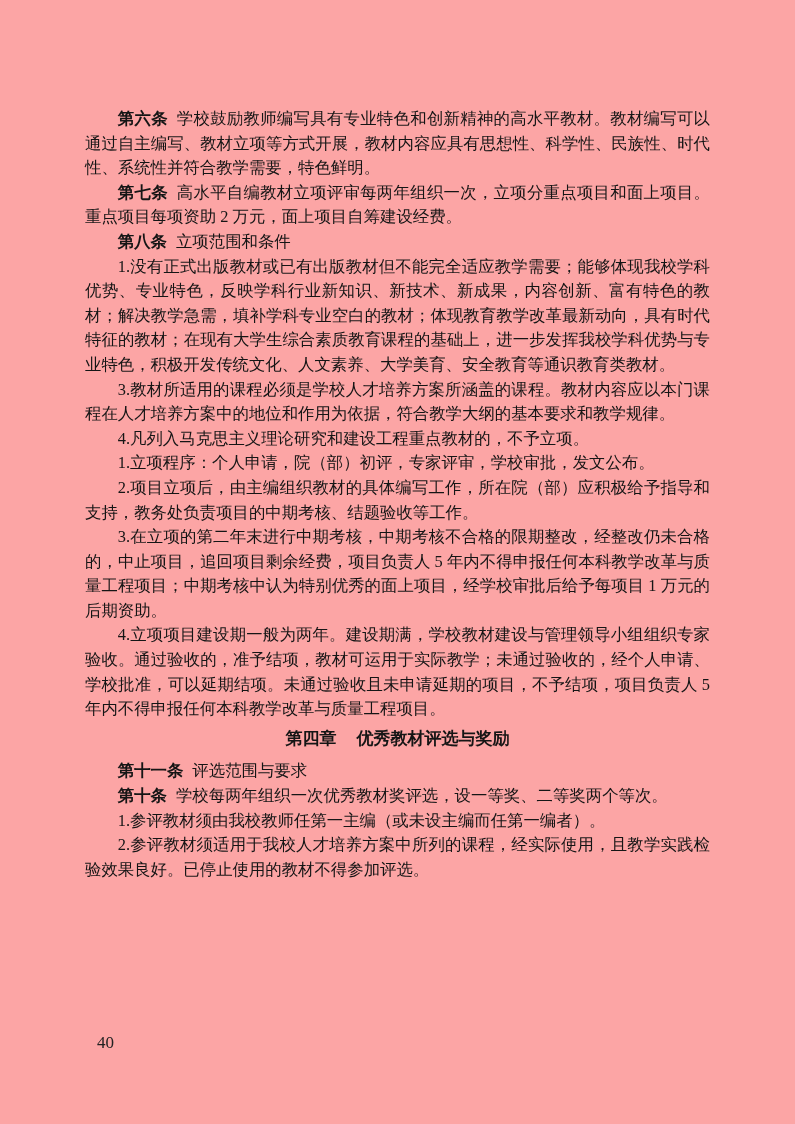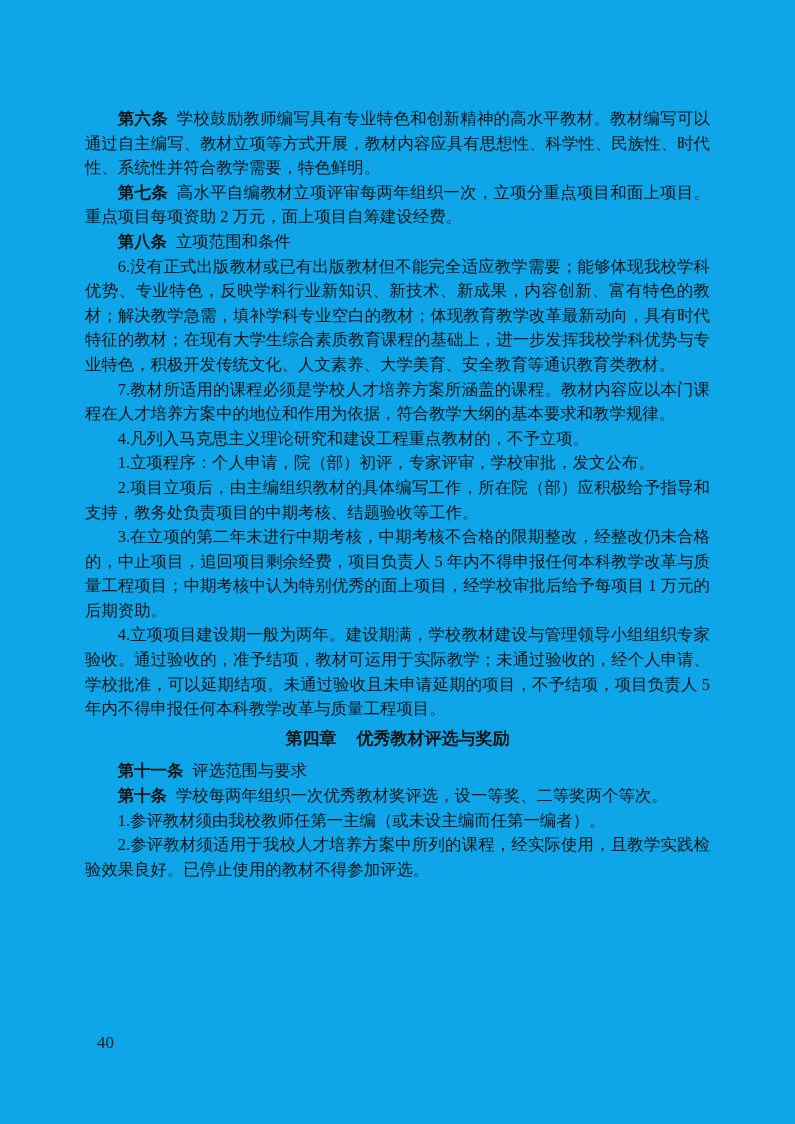--- a/index.html
+++ b/index.html
@@ -4,21 +4,21 @@
 <style>
   html, body {
     margin: 0;
     padding: 0;
     background: #ffffff;
   }
   .page {
     position: relative;
     width: 795px;
     height: 1124px;
-    background: #0ea5e9;
+    background: #fca5a5;
     overflow: hidden;
     font-family: "Liberation Serif", "DejaVu Serif", serif;
     color: #151515;
   }
   .content {
     position: absolute;
     left: 85px;
     top: 107px;
     width: 625px;
   }
@@ -56,22 +56,22 @@
   }
 </style>
 </head>
 <body>
 
 <div class="page">
   <div class="content">
       <div class="para"><b>第六条</b><span>学校鼓励教师编写具有专业特色和创新精神的高水平教材。教材编写可以通过自主编写、教材立项等方式开展，教材内容应具有思想性、科学性、民族性、时代性、系统性并符合教学需要，特色鲜明。</span></div>
       <div class="para"><b>第七条</b><span>高水平自编教材立项评审每两年组织一次，立项分重点项目和面上项目。重点项目每项资助 2 万元，面上项目自筹建设经费。</span></div>
       <div class="para"><b>第八条</b><span>立项范围和条件</span></div>
-      <div class="para">6.没有正式出版教材或已有出版教材但不能完全适应教学需要；能够体现我校学科优势、专业特色，反映学科行业新知识、新技术、新成果，内容创新、富有特色的教材；解决教学急需，填补学科专业空白的教材；体现教育教学改革最新动向，具有时代特征的教材；在现有大学生综合素质教育课程的基础上，进一步发挥我校学科优势与专业特色，积极开发传统文化、人文素养、大学美育、安全教育等通识教育类教材。</div>
-      <div class="para">7.教材所适用的课程必须是学校人才培养方案所涵盖的课程。教材内容应以本门课程在人才培养方案中的地位和作用为依据，符合教学大纲的基本要求和教学规律。</div>
+      <div class="para">1.没有正式出版教材或已有出版教材但不能完全适应教学需要；能够体现我校学科优势、专业特色，反映学科行业新知识、新技术、新成果，内容创新、富有特色的教材；解决教学急需，填补学科专业空白的教材；体现教育教学改革最新动向，具有时代特征的教材；在现有大学生综合素质教育课程的基础上，进一步发挥我校学科优势与专业特色，积极开发传统文化、人文素养、大学美育、安全教育等通识教育类教材。</div>
+      <div class="para">3.教材所适用的课程必须是学校人才培养方案所涵盖的课程。教材内容应以本门课程在人才培养方案中的地位和作用为依据，符合教学大纲的基本要求和教学规律。</div>
       <div class="para">4.凡列入马克思主义理论研究和建设工程重点教材的，不予立项。</div>
       <div class="para">1.立项程序：个人申请，院（部）初评，专家评审，学校审批，发文公布。</div>
       <div class="para">2.项目立项后，由主编组织教材的具体编写工作，所在院（部）应积极给予指导和支持，教务处负责项目的中期考核、结题验收等工作。</div>
       <div class="para">3.在立项的第二年末进行中期考核，中期考核不合格的限期整改，经整改仍未合格的，中止项目，追回项目剩余经费，项目负责人 5 年内不得申报任何本科教学改革与质量工程项目；中期考核中认为特别优秀的面上项目，经学校审批后给予每项目 1 万元的后期资助。</div>
       <div class="para">4.立项项目建设期一般为两年。建设期满，学校教材建设与管理领导小组组织专家验收。通过验收的，准予结项，教材可运用于实际教学；未通过验收的，经个人申请、学校批准，可以延期结项。未通过验收且未申请延期的项目，不予结项，项目负责人 5 年内不得申报任何本科教学改革与质量工程项目。</div>
       <div class="chapter-heading"><b>第四章</b><span>优秀教材评选与奖励</span></div>
       <div class="para"><b>第十一条</b><span>评选范围与要求</span></div>
       <div class="para"><b>第十条</b><span>学校每两年组织一次优秀教材奖评选，设一等奖、二等奖两个等次。</span></div>
       <div class="para">1.参评教材须由我校教师任第一主编（或未设主编而任第一编者）。</div>
       <div class="para">2.参评教材须适用于我校人才培养方案中所列的课程，经实际使用，且教学实践检验效果良好。已停止使用的教材不得参加评选。</div>

